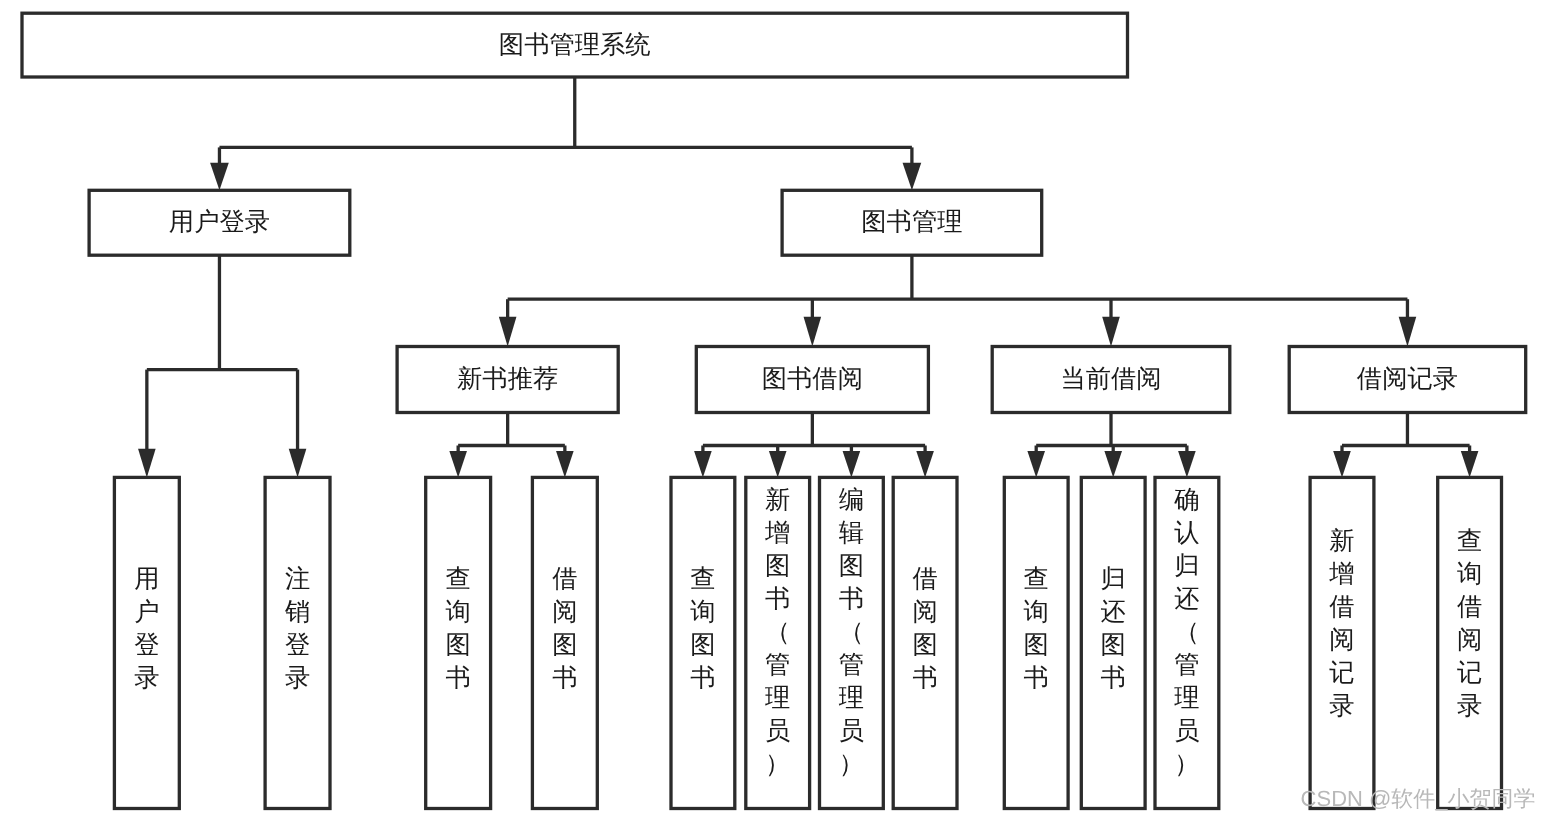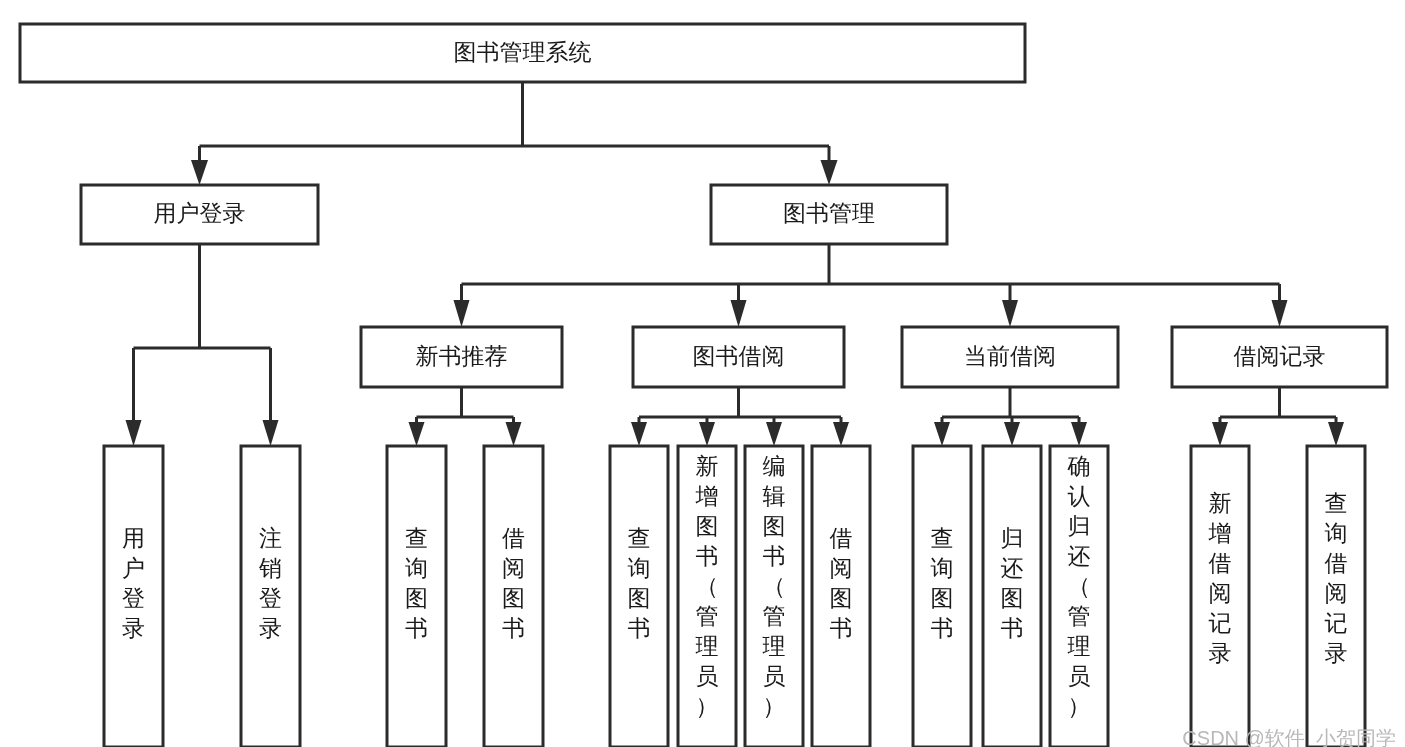--- a/index.html
+++ b/index.html
@@ -11,21 +11,21 @@
   body {
     width: 1405px;
     height: 747px;
     font-family: "Liberation Sans", "DejaVu Sans", sans-serif;
     overflow: hidden;
     position: relative;
   }
   #diagram-root {
     position: absolute;
     left: 0;
-    top: 12px;
+    top: 0;
     width: 1405px;
     height: 645px;
   }
   svg.diagram-canvas {
     display: block;
     width: 1405px;
     height: 747px;
   }
   .node-rect {
     fill: #ffffff;

